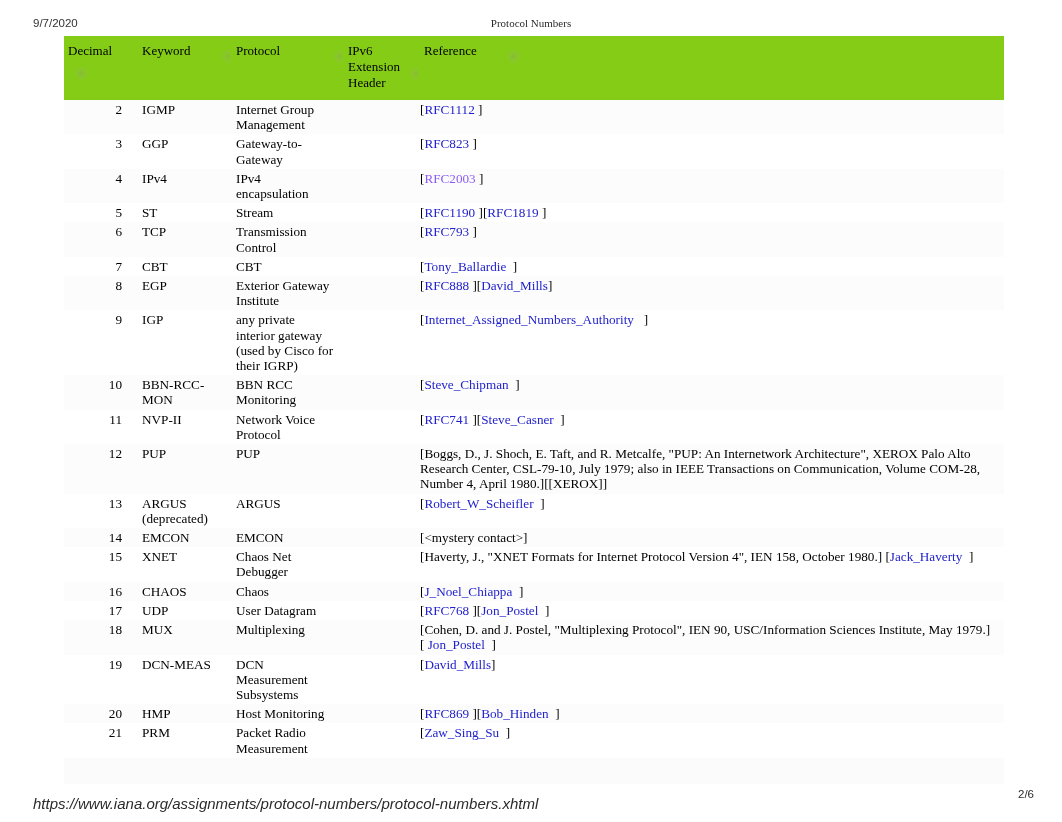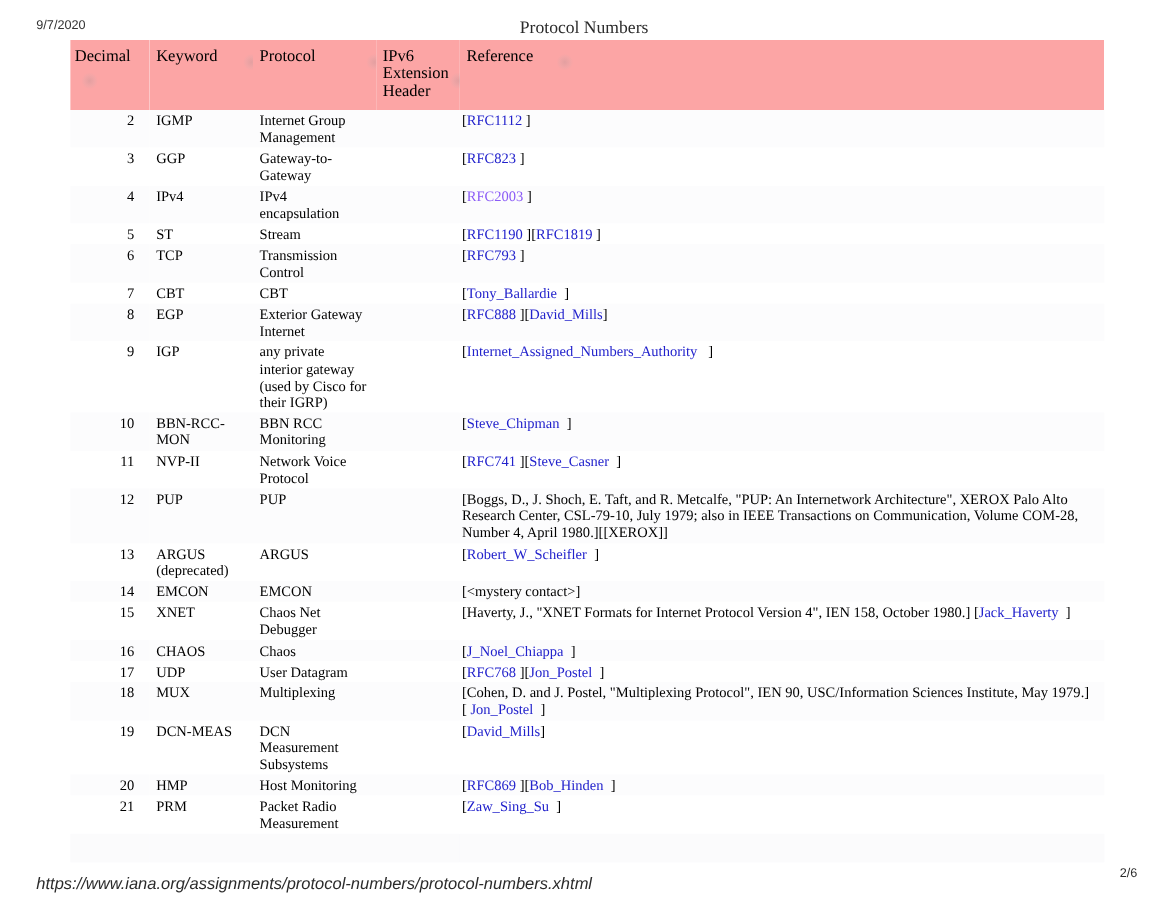--- a/index.html
+++ b/index.html
@@ -33,21 +33,21 @@
     color: #333333;
     white-space: nowrap;
   }
   .page-header .doc-title {
     position: absolute;
     left: 0;
     top: 0;
     width: 1062px;
     text-align: center;
     font-family: "Liberation Serif", "DejaVu Serif", serif;
-    font-size: 16px;
+    font-size: 11px;
     color: #2b2b2b;
     white-space: nowrap;
   }
 
   
   .page-footer {
     position: absolute;
     top: 788px;
     left: 0;
     width: 1062px;
@@ -91,23 +91,23 @@
   table.proto col.c-key  { width: 94px; }
   table.proto col.c-prot { width: 112px; }
   table.proto col.c-ipv6 { width: 76px; }
   table.proto col.c-ref  { width: 586px; }
 
   table.proto th {
     text-align: left;
     font-weight: normal;
     vertical-align: top;
     padding: 7px 6px 9px 6px;
-    font-size: 15px;
+    font-size: 13px;
     line-height: 16px;
-    background: #fca5a5;
+    background: #84cc16;
     position: relative;
   }
   table.proto th.dec-head {
     text-align: left;
     padding-left: 4px;
   }
 
   table.proto td {
     vertical-align: top;
     padding: 2px 6px 2px 6px;
@@ -227,21 +227,21 @@
         <tr>
           <td class="dec">7</td>
           <td class="key">CBT</td>
           <td class="prot">CBT</td>
           <td class="ipv6"></td>
           <td class="ref"><span class="brk">[</span><a class="ref" href="#" style="color: rgb(34, 34, 204);">Tony_Ballardie</a><span class="brk">&nbsp;&nbsp;]</span></td>
         </tr>
         <tr class="band">
           <td class="dec">8</td>
           <td class="key">EGP</td>
-          <td class="prot">Exterior Gateway Internet</td>
+          <td class="prot">Exterior Gateway Institute</td>
           <td class="ipv6"></td>
           <td class="ref"><span class="brk">[</span><a class="ref" href="#" style="color: rgb(34, 34, 204);">RFC888</a><span class="brk">&nbsp;][</span><a class="ref" href="#" style="color: rgb(34, 34, 204);">David_Mills</a><span class="brk">]</span></td>
         </tr>
         <tr>
           <td class="dec">9</td>
           <td class="key">IGP</td>
           <td class="prot">any private interior gateway (used by Cisco for their IGRP)</td>
           <td class="ipv6"></td>
           <td class="ref"><span class="brk">[</span><a class="ref" href="#" style="color: rgb(34, 34, 204);">Internet_Assigned_Numbers_Authority</a><span class="brk">&nbsp;&nbsp;&nbsp;]</span></td>
         </tr>

